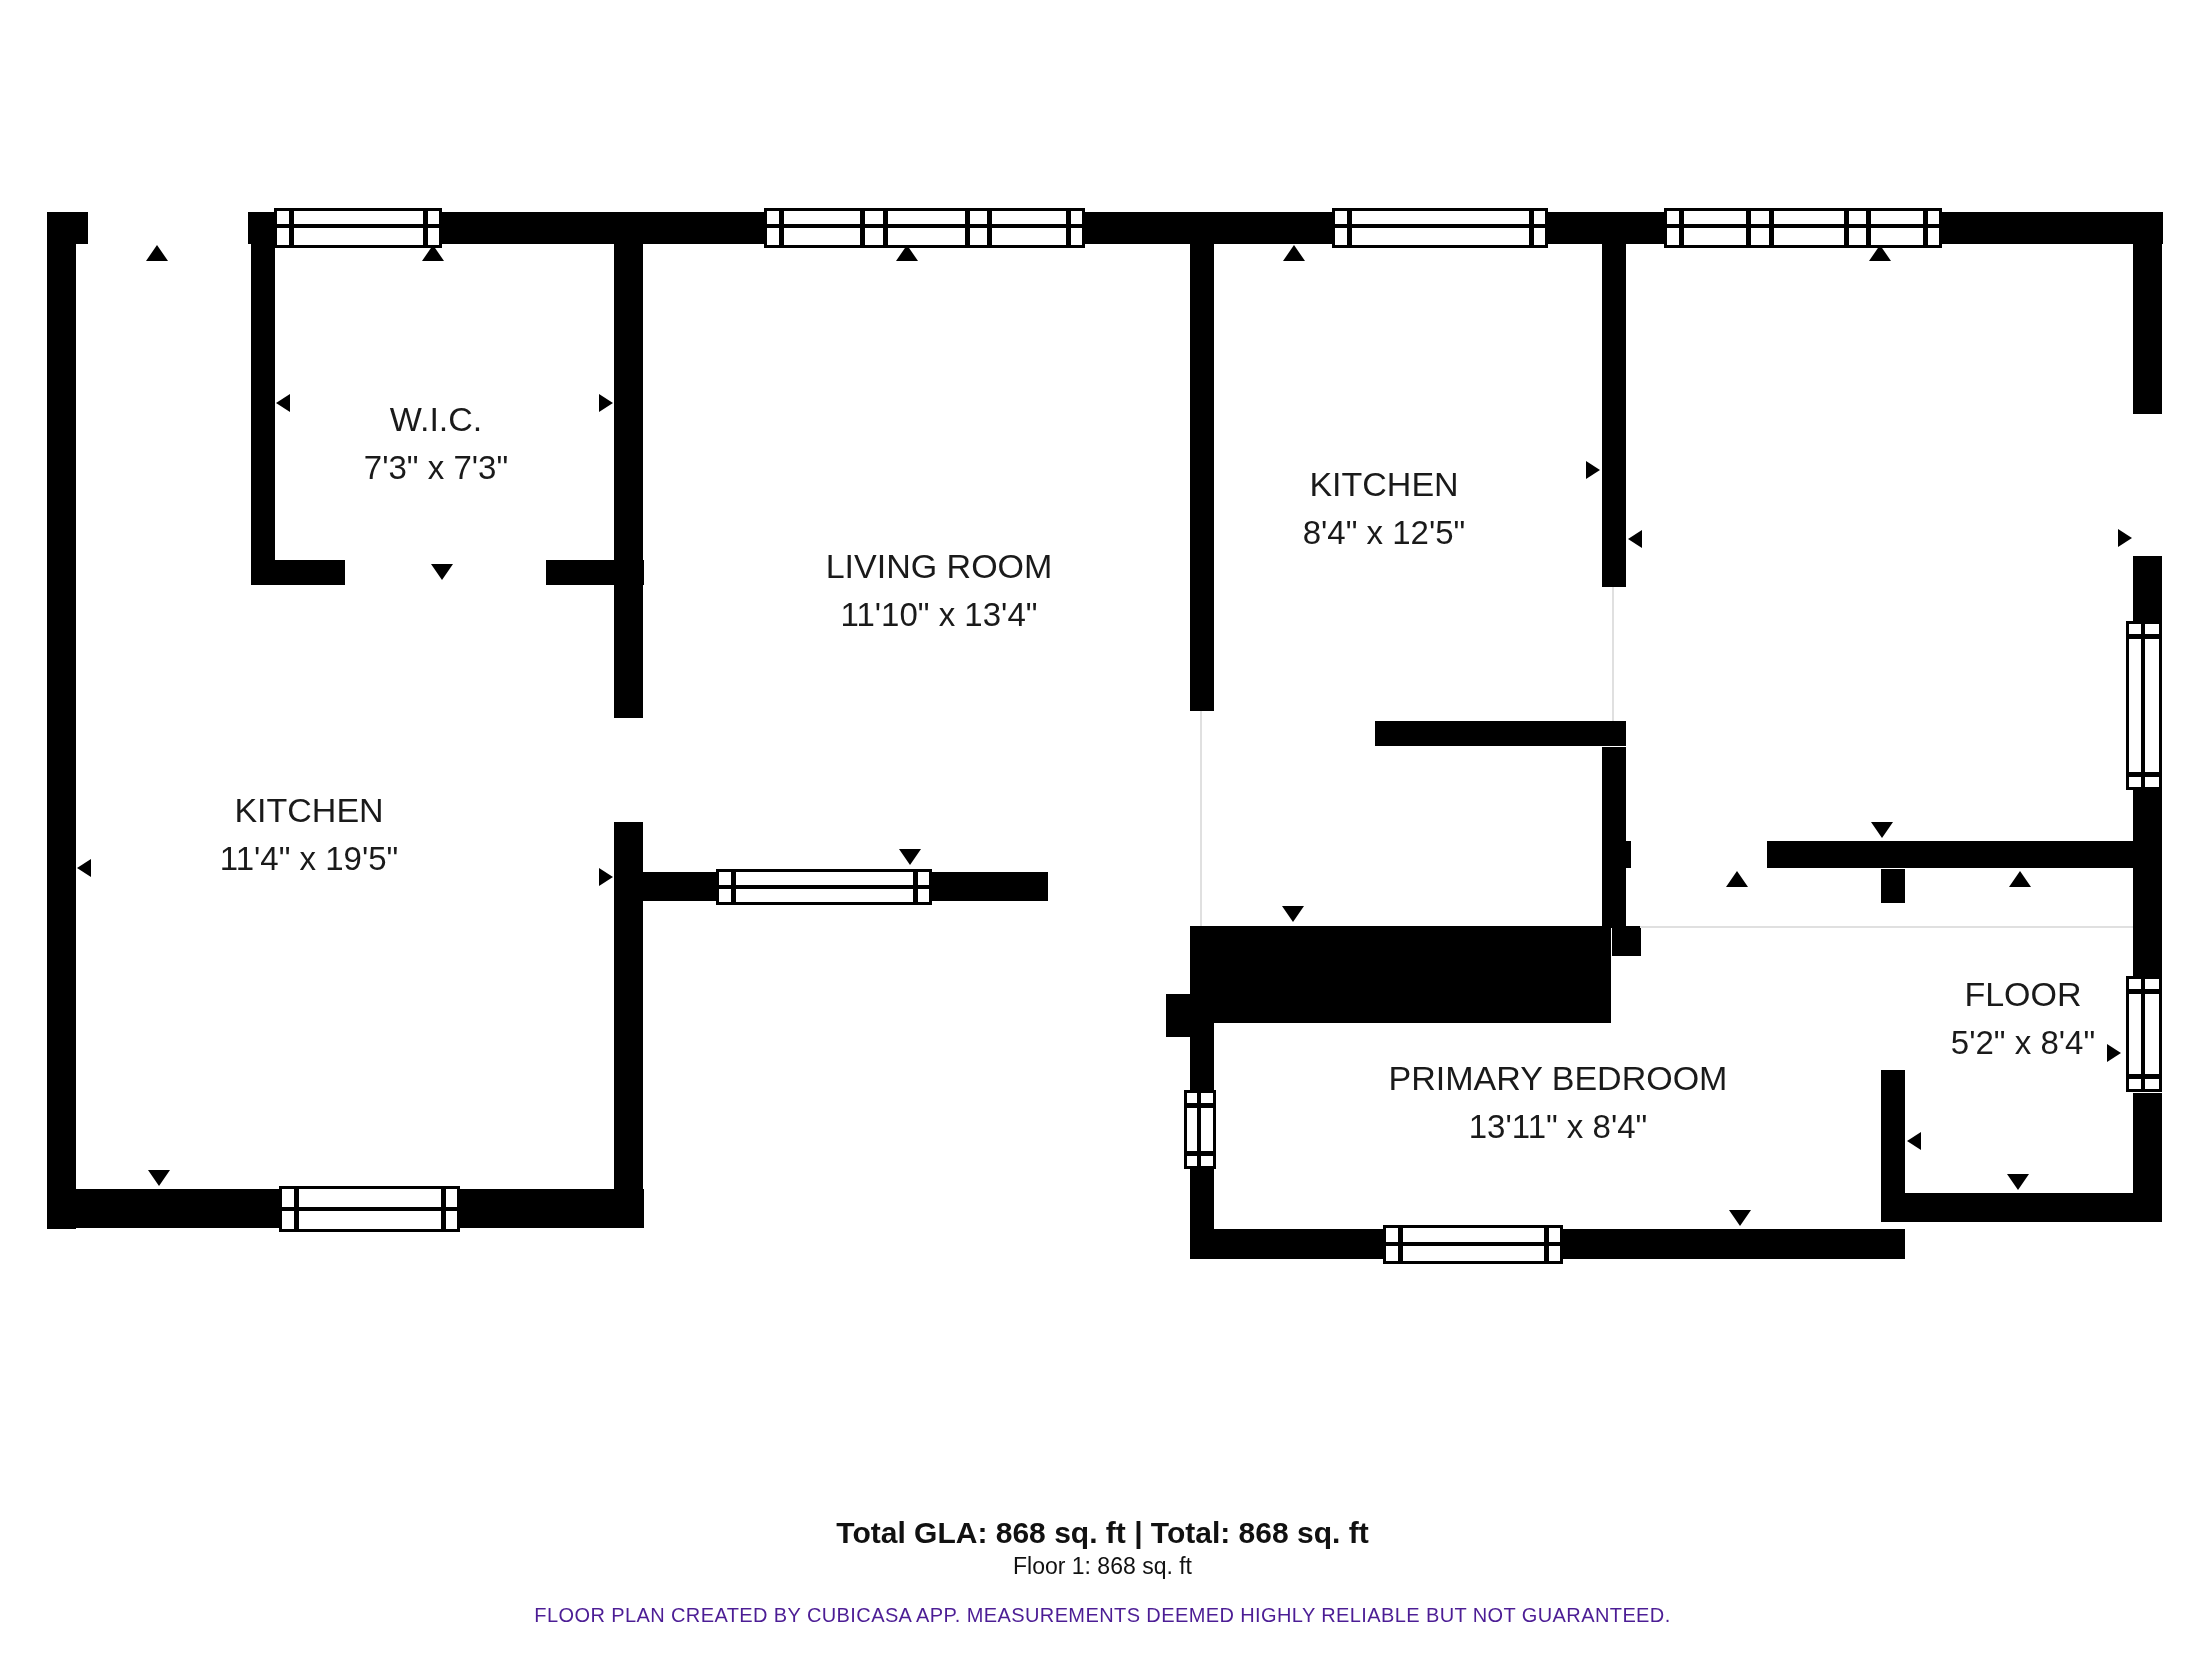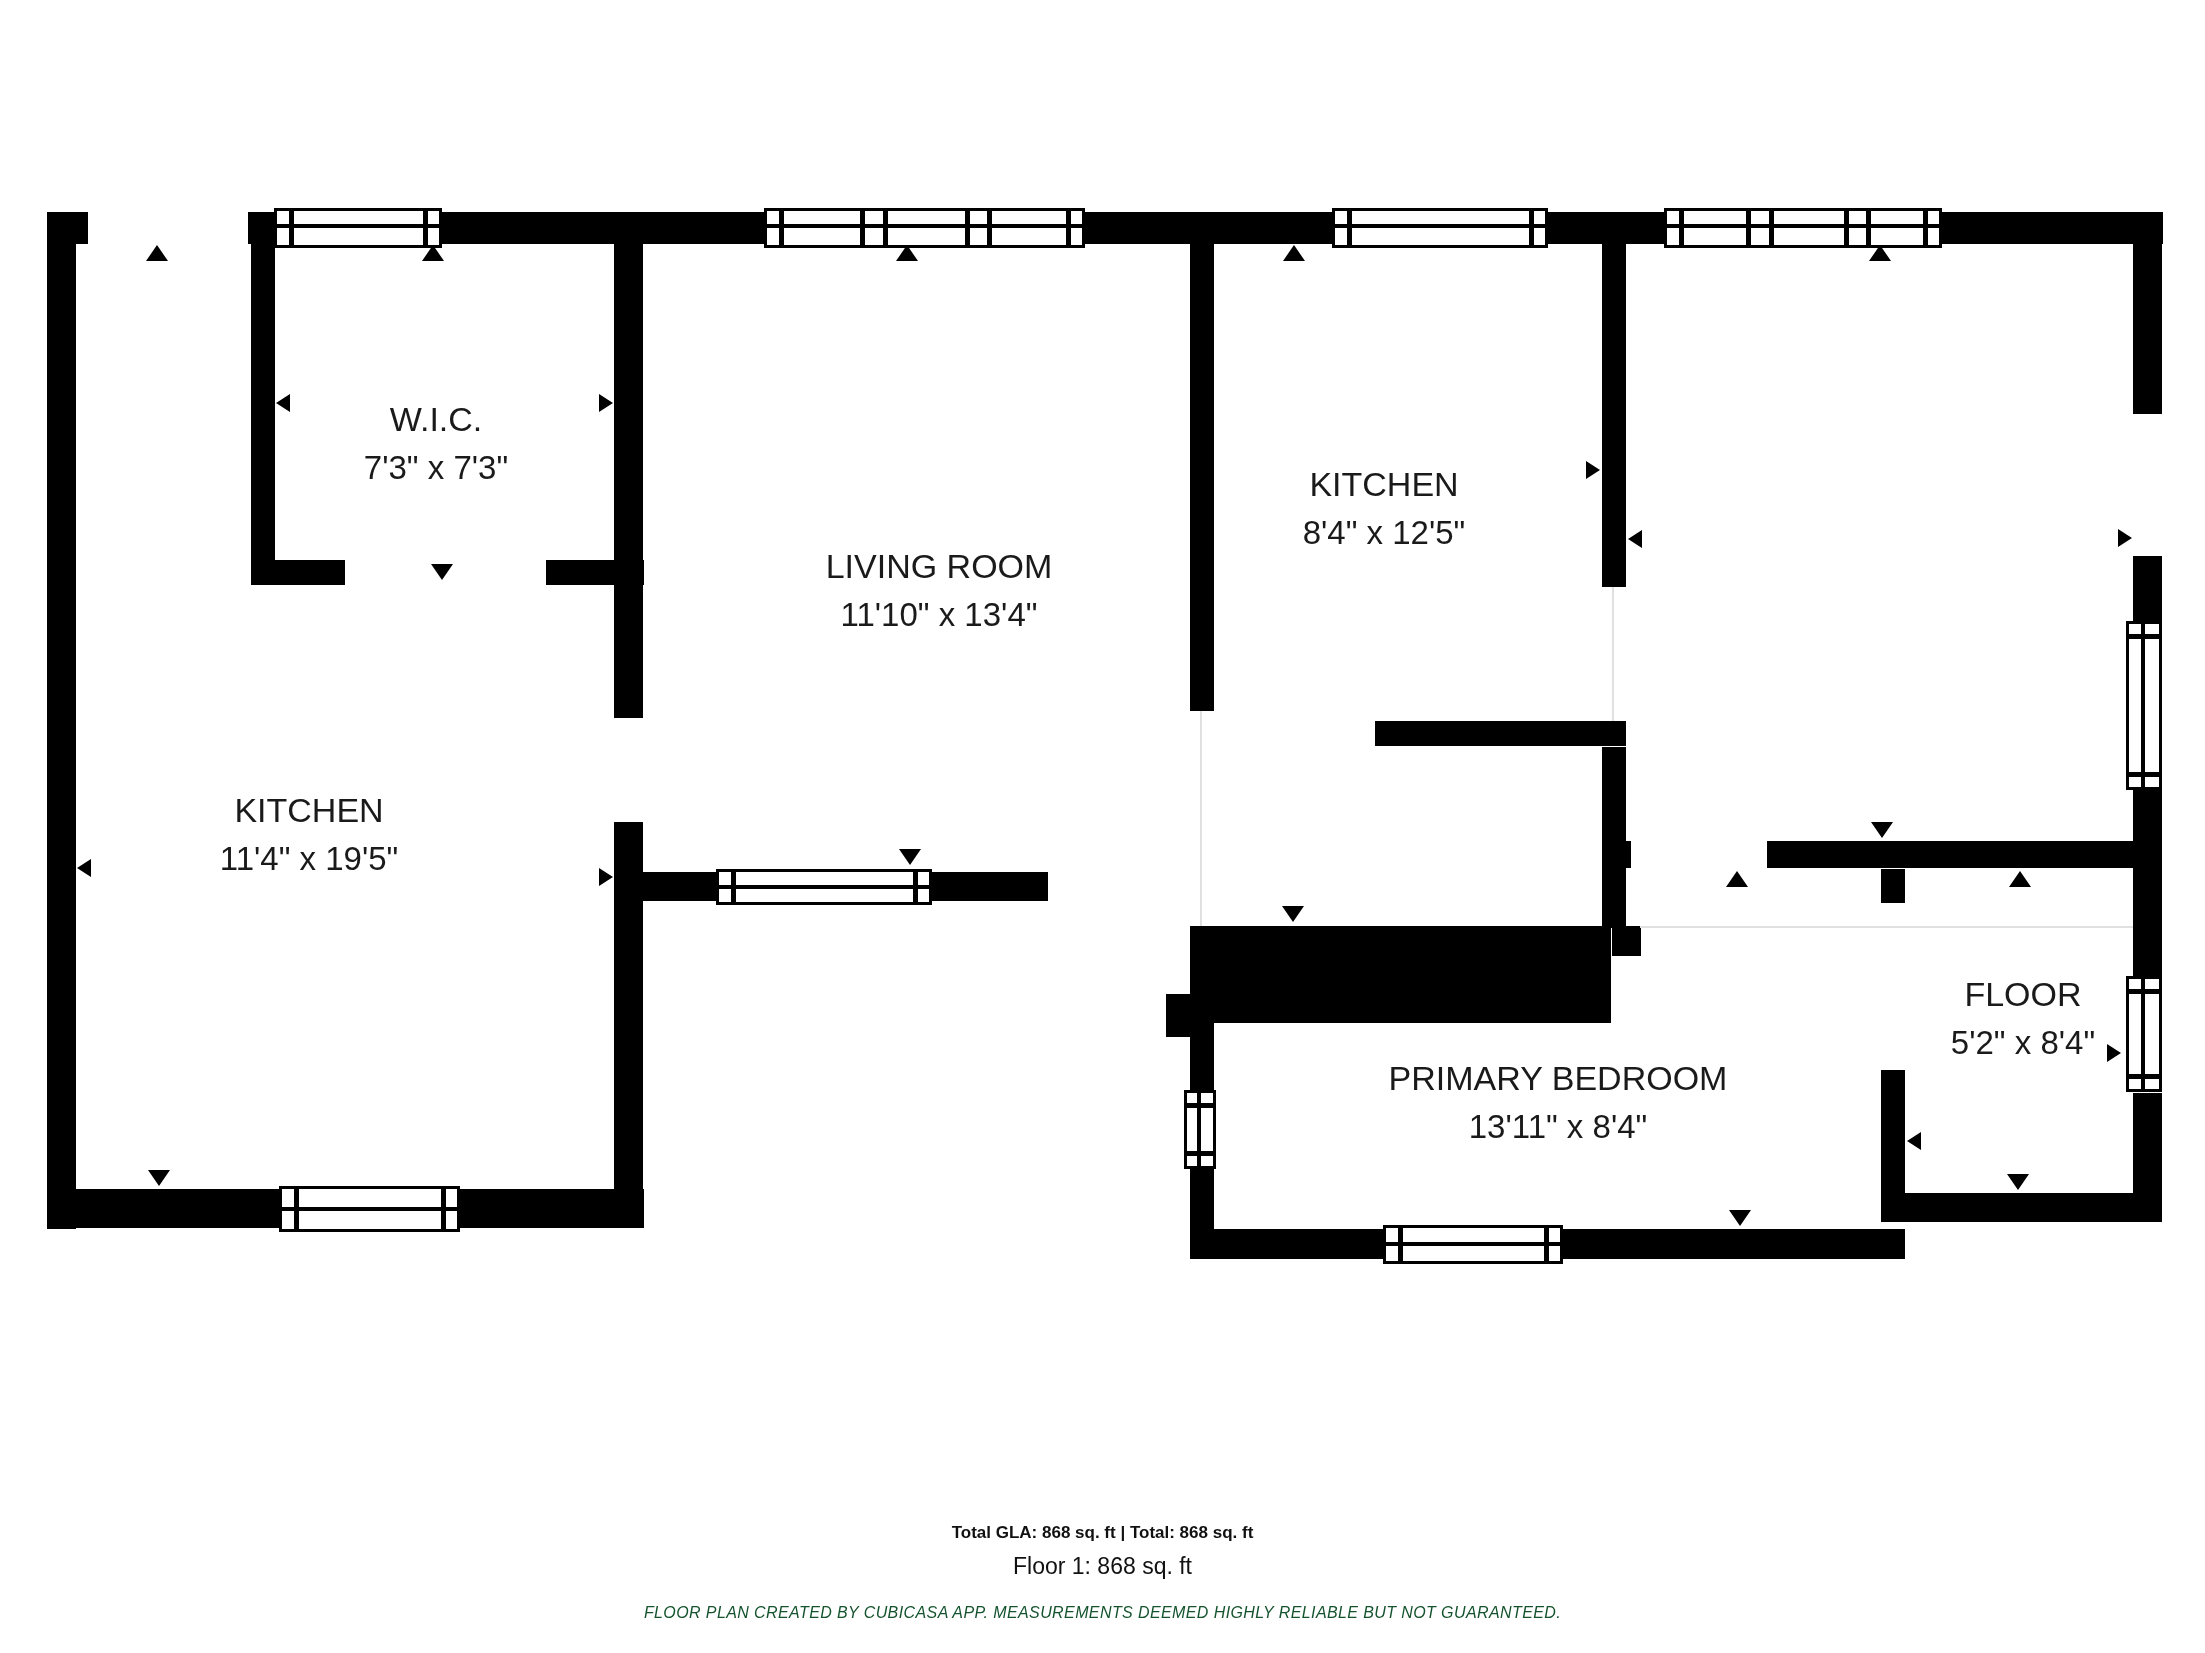--- a/index.html
+++ b/index.html
@@ -25,23 +25,23 @@
   .tu{border-left:11.5px solid transparent;border-right:11.5px solid transparent;border-bottom:16px solid #000;}
   .td{border-left:11.5px solid transparent;border-right:11.5px solid transparent;border-top:16px solid #000;}
   .tl{border-top:9.3px solid transparent;border-bottom:9.3px solid transparent;border-right:14.4px solid #000;}
   .tr{border-top:9.3px solid transparent;border-bottom:9.3px solid transparent;border-left:14.4px solid #000;}
   
   .lbl{position:absolute;transform:translate(-50%,-50%);text-align:center;white-space:nowrap;color:#1a1a1a;}
   .rname{font-size:34px;line-height:52px;}
   .rdims{font-size:33px;line-height:45px;}
   
   .footer{position:absolute;left:0;right:0;top:1516px;text-align:center;color:#111;}
-  .totals{font-weight:bold;font-size:17px;line-height:34px;}
+  .totals{font-weight:bold;font-size:30px;line-height:34px;}
   .floor{font-size:23px;line-height:32px;}
-  .disc{font-size:16px;color:#14532d;margin-top:21.5px;letter-spacing:0.4px;font-style:italic;}
+  .disc{font-size:20px;color:#4c1d95;margin-top:21.5px;letter-spacing:0.4px;}
 </style>
 </head>
 <body>
 
 <div class="canvas">
 
   <div class="w" style="left:47px;top:212px;width:41px;height:32px;"></div>
   <div class="w" style="left:248px;top:212px;width:1915px;height:32px;"></div>
 
   <div class="w" style="left:47px;top:212px;width:29px;height:1017px;"></div>

